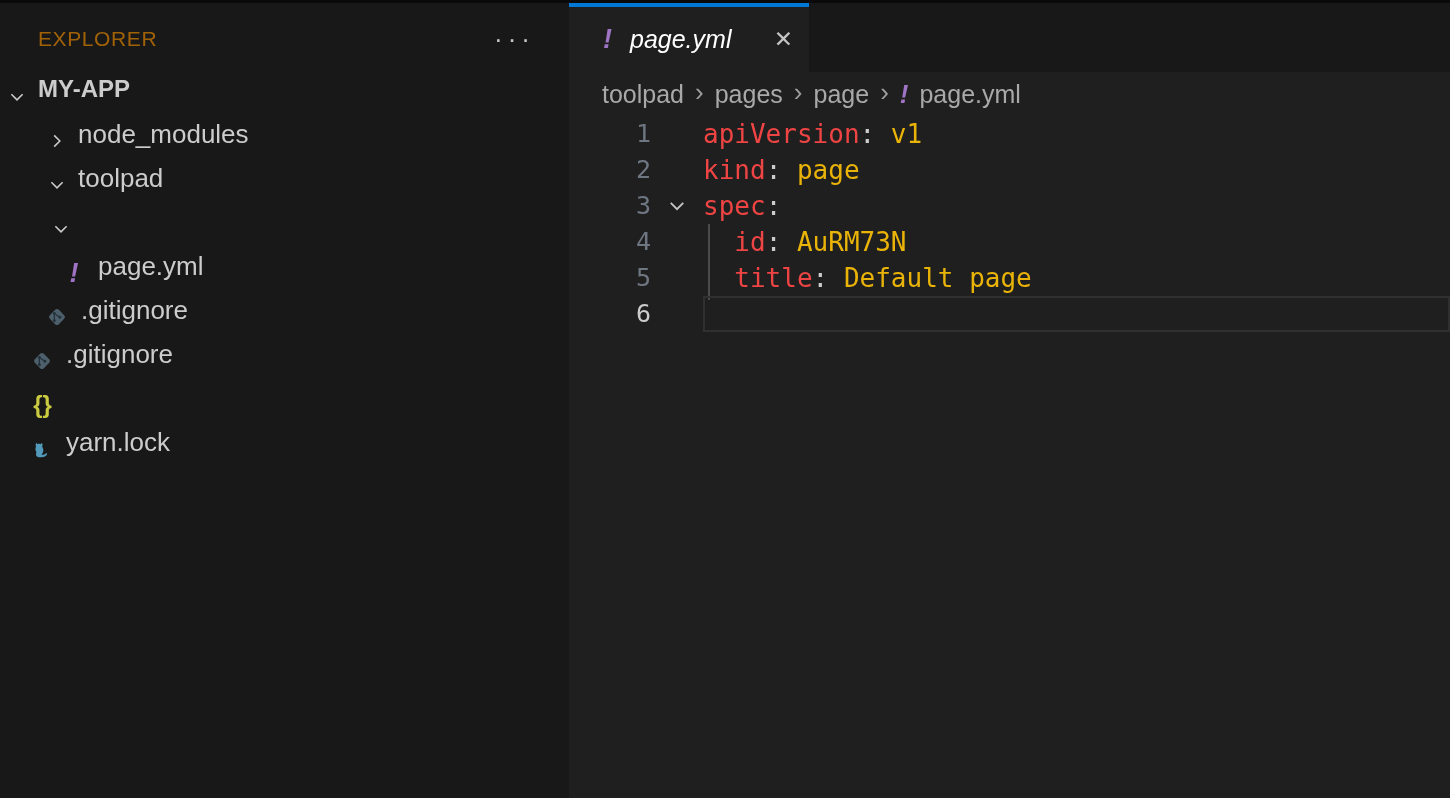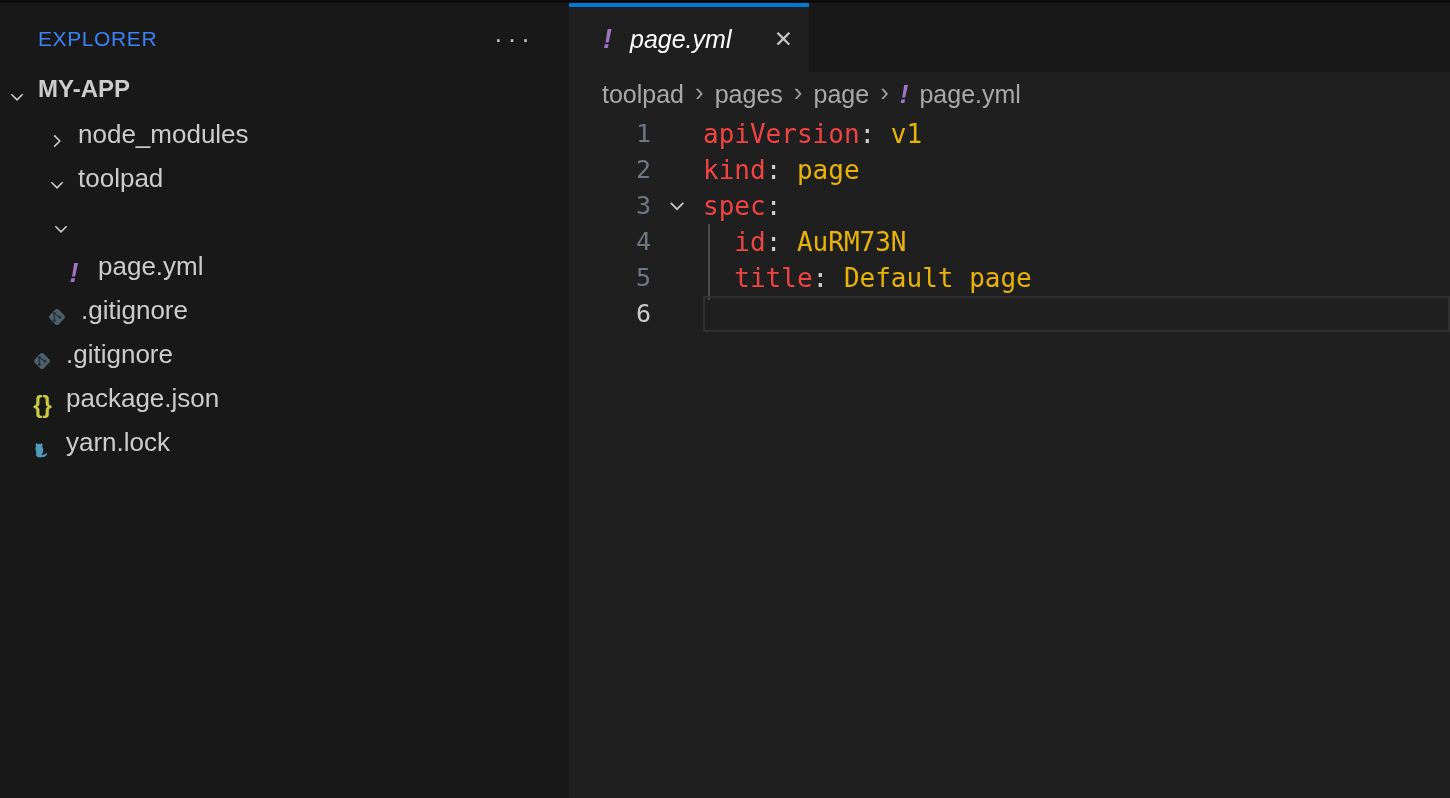--- a/index.html
+++ b/index.html
@@ -7,21 +7,21 @@
   body {
     width:1450px; height:798px; position:relative; overflow:hidden;
     background:#1f1f1f; font-family:"Liberation Sans", sans-serif;
     -webkit-font-smoothing:antialiased;
   }
   .topstrip { position:absolute; top:0; left:0; right:0; height:3px; background:#0a0a0a; z-index:9; }
 
   
   .sidebar { position:absolute; top:3px; left:0; width:569px; bottom:0; background:#181818; color:#cccccc; }
   .sidebar-header { height:72px; display:flex; align-items:center; justify-content:space-between; padding:0 34px 0 38px; }
-  .sidebar-title { font-size:21px; letter-spacing:.6px; color:#3b82f6; }
+  .sidebar-title { font-size:21px; letter-spacing:.6px; color:#a16207; }
   .more-actions { color:#c5c5c5; font-size:26px; letter-spacing:5px; cursor:pointer; line-height:1; }
   .row { height:44px; display:flex; font-size:26px; color:#cccccc; cursor:pointer; white-space:nowrap; }
   .section-row { font-weight:bold; font-size:24px; padding-left:8px; }
   .twisty { width:18px; display:flex; align-items:center; justify-content:center; flex:none; }
   .twisty svg { display:block; }
   .ficon { width:24px; display:flex; align-items:center; justify-content:center; flex:none; }
   .row .label { margin-left:12px; }
   .section-row .label { margin-left:12px; }
   .excl { font-weight:bold; font-style:italic; color:#a074c4; font-size:27px; line-height:1; }
   .pl1 { padding-left:48px; }
@@ -136,21 +136,20 @@
         <path d="M7.6 7.8 v4.6 M8.6 7.6 L11.6 9.6" stroke="#22303a" stroke-width="1.1" fill="none"></path>
       </svg>
     </span>
     <span class="label">.gitignore</span>
   </div>
 
   <div class="row pl0f">
     <span class="ficon">
         <span class="json-icon">{ }</span>
       </span>
-    <span class="label">package.json</span>
   </div>
 
   <div class="row pl0f">
     <span class="ficon">
       <svg width="22" height="22" viewBox="0 0 20 20">
         <path fill="#519aba" d="M6.2,17.2 C4.6,16.8 4.0,14.4 5.0,12.8 C4.0,11.8 3.7,9.6 4.5,8.0 C4.1,6.8 4.2,5.4 4.8,4.3 L6.0,5.7 C6.8,5.2 7.9,5.2 8.7,5.7 L9.9,4.3 C10.5,5.4 10.6,6.8 10.2,8.0 C11.8,10.1 11.6,13.2 9.6,15.0 C10.7,15.5 12.3,15.2 13.4,14.1 C14.0,13.5 14.9,13.9 14.6,14.7 C13.8,16.7 11.2,17.8 8.6,17.4 C7.8,17.5 6.9,17.4 6.2,17.2 Z"></path>
       </svg>
     </span>
     <span class="label">yarn.lock</span>
   </div>

